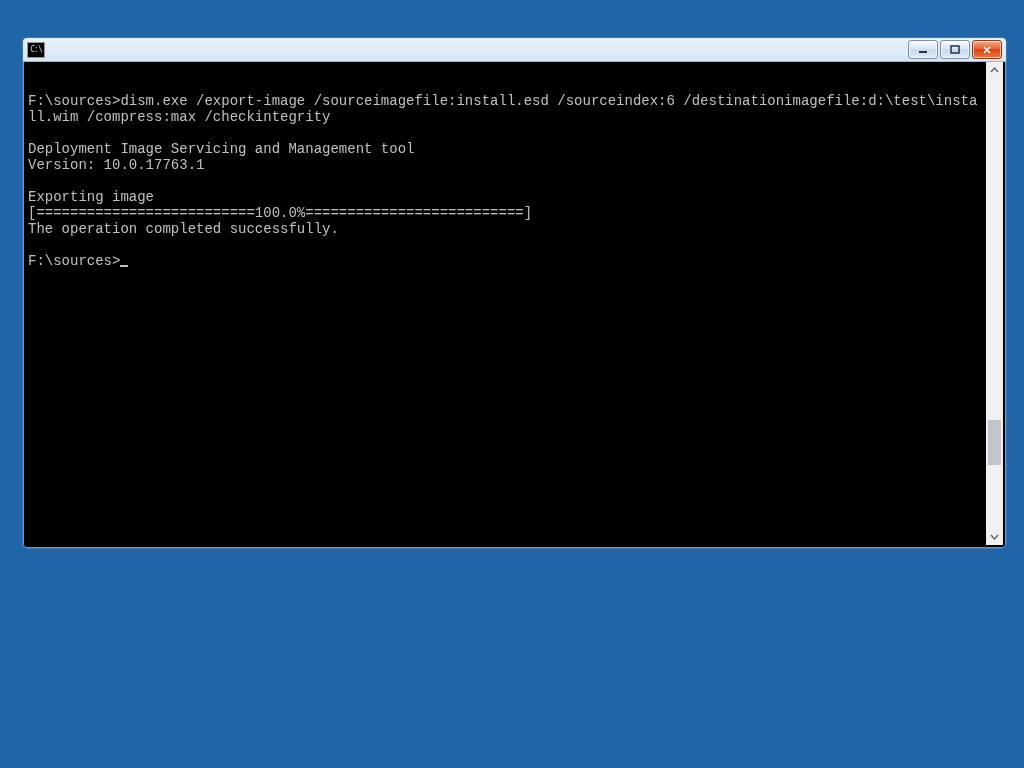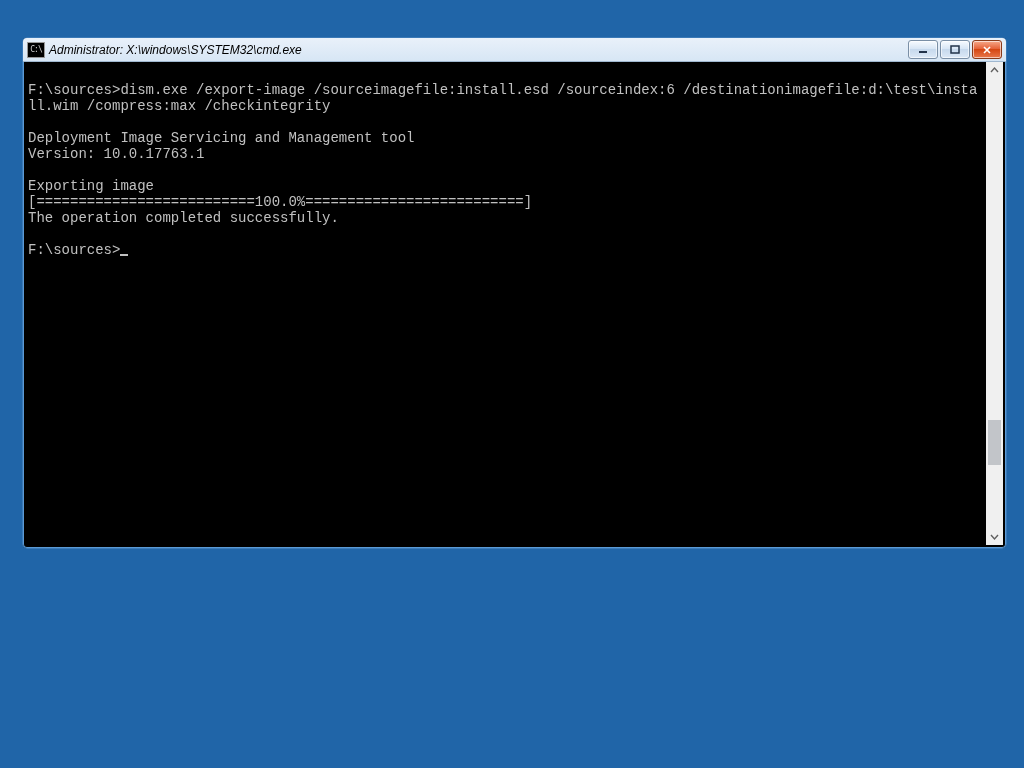--- a/index.html
+++ b/index.html
@@ -83,20 +83,21 @@
   .terminal {
     flex: 1;
     padding: 4px 6px 4px 2px;
     color: #c0c0c0;
     font-family: Consolas, "Courier New", monospace;
     font-size: 14px;
     line-height: 16px;
     white-space: pre-wrap;
     word-break: break-all;
     overflow: hidden;
+    margin-top: 11px;
   }
   .scrollbar {
     width: 17px;
     background: #f0f0f0;
     position: relative;
     display: flex;
     flex-direction: column;
   }
   .sb-btn {
     height: 17px;
@@ -125,21 +126,20 @@
     position:relative;
     top:2px;
   }
 </style>
 </head>
 <body>
 
 <div class="window">
   <div class="titlebar">
     <span class="app-icon">C:\</span>
-    <span class="title-text">Administrator: X:\windows\SYSTEM32\cmd.exe</span>
     <span class="spacer"></span>
     <div class="win-buttons">
       <div class="win-btn">
         <svg width="10" height="10">
             <line x1="1" y1="7" x2="9" y2="7" stroke="#22334a" stroke-width="2"></line>
           </svg>
       </div>
       <div class="win-btn">
         <svg width="10" height="10">
             <rect x="1" y="1" width="8" height="7" fill="none" stroke="#22334a" stroke-width="1.5"></rect>

